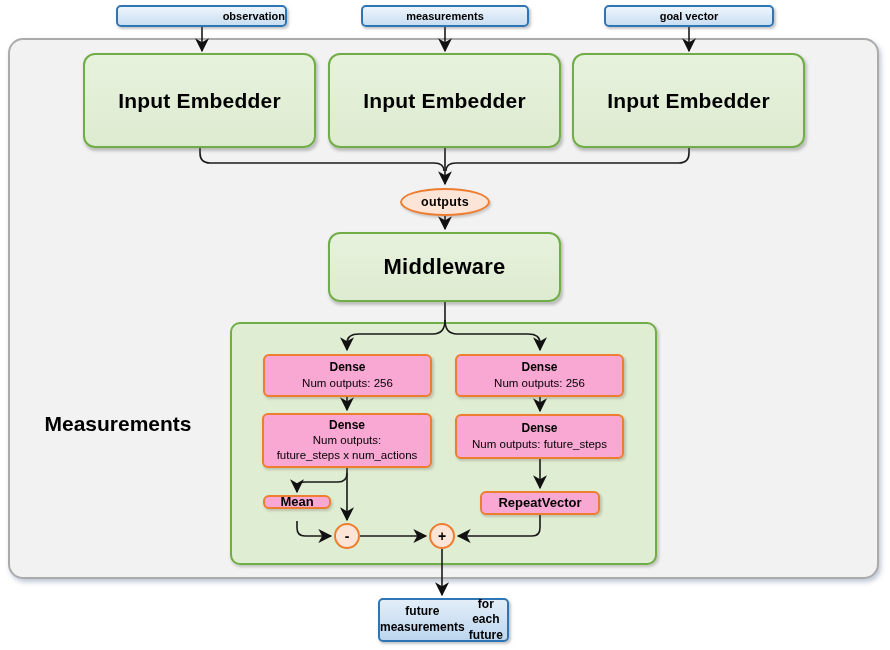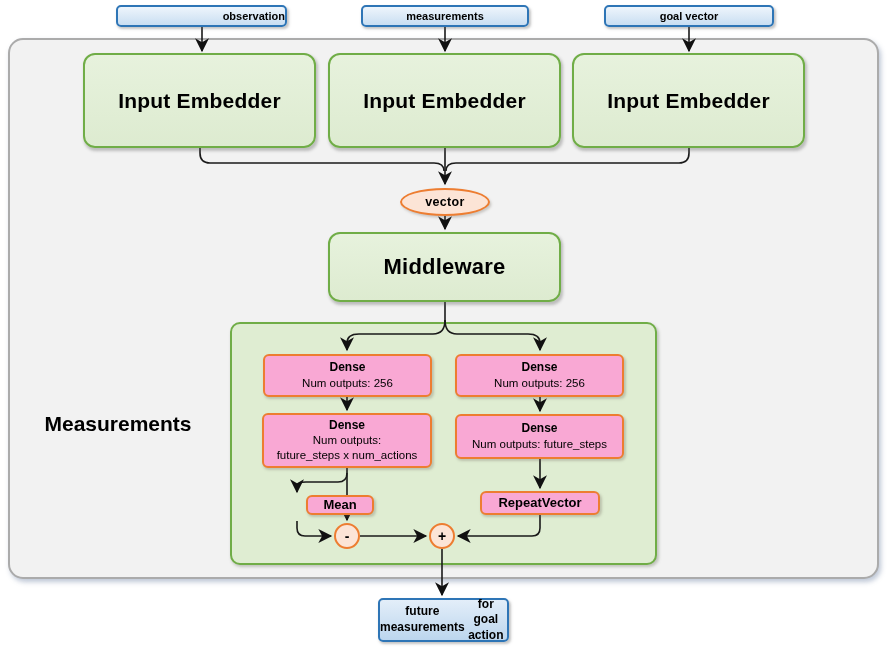--- a/index.html
+++ b/index.html
@@ -141,21 +141,21 @@
   <span>Input Embedder</span>
 </div>
 <div class="abs node green-box emb" style="left:328px;top:53px;width:233px;height:95px;">
   <span>Input Embedder</span>
 </div>
 <div class="abs node green-box emb" style="left:572px;top:53px;width:233px;height:95px;">
   <span>Input Embedder</span>
 </div>
 
 <div class="abs node concat">
-  <span>vector</span>
+  <span>outputs</span>
 </div>
 
 <div class="abs node green-box mid" style="left:328px;top:232px;width:233px;height:70px;">
   <span>Middleware</span>
 </div>
 
 <div class="abs head-label">
   <div>Measurements</div>
 </div>
 
@@ -170,30 +170,30 @@
 <div class="abs node orange-box" style="left:262px;top:413px;width:170px;height:55px;">
   <div class="t">Dense</div>
   <div class="s">Num outputs:</div>
   <div class="s">future_steps x num_actions</div>
 </div>
 <div class="abs node orange-box" style="left:455px;top:414px;width:169px;height:45px;">
   <div class="t">Dense</div>
   <div class="s">Num outputs: future_steps</div>
 </div>
 
-<div class="abs node orange-box small-orange" style="left:263px;top:495px;width:68px;height:20px;margin-left:43px;">
+<div class="abs node orange-box small-orange" style="left:263px;top:495px;width:68px;height:14px;">
   <span>Mean</span>
 </div>
 <div class="abs node orange-box small-orange" style="left:480px;top:491px;width:120px;height:24px;">
   <span>RepeatVector</span>
 </div>
 
 <div class="abs node opcircle" style="left:334px;top:523px;">
   <span>-</span>
 </div>
 <div class="abs node opcircle" style="left:429px;top:523px;">
   <span>+</span>
 </div>
 
 <div class="abs node out-box">
   <div>future measurements</div>
-  <div>for goal action</div>
+  <div>for each future</div>
 </div>
 
 </body></html>

